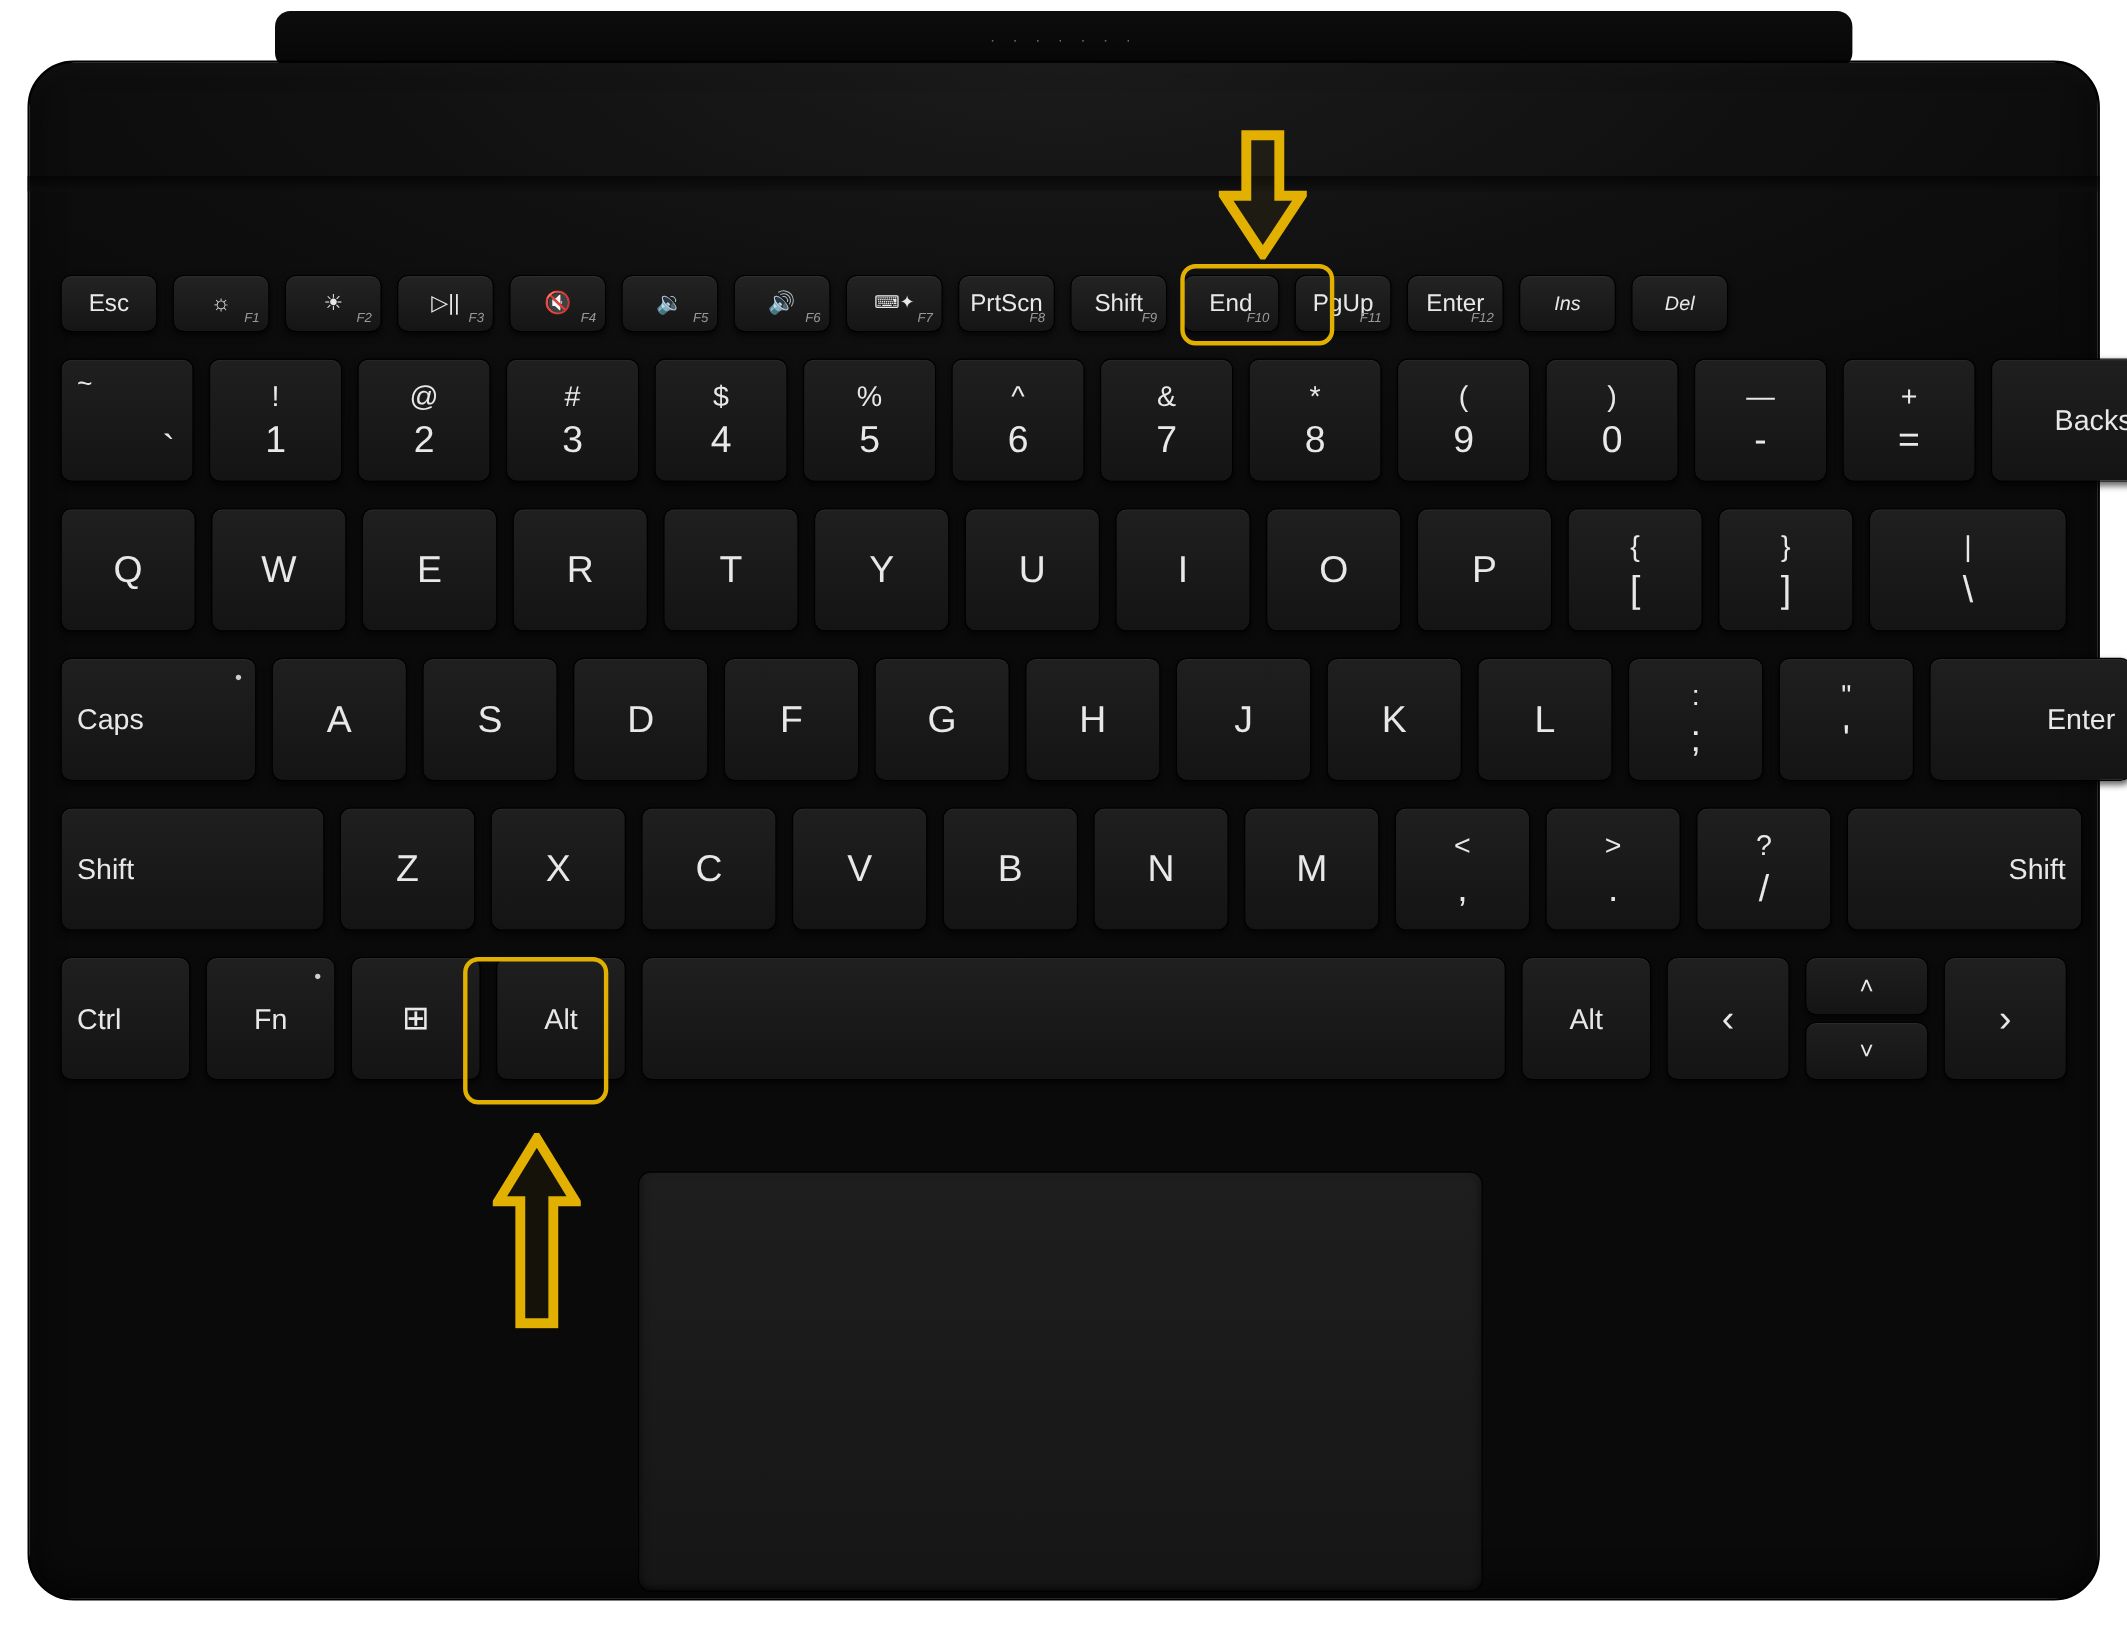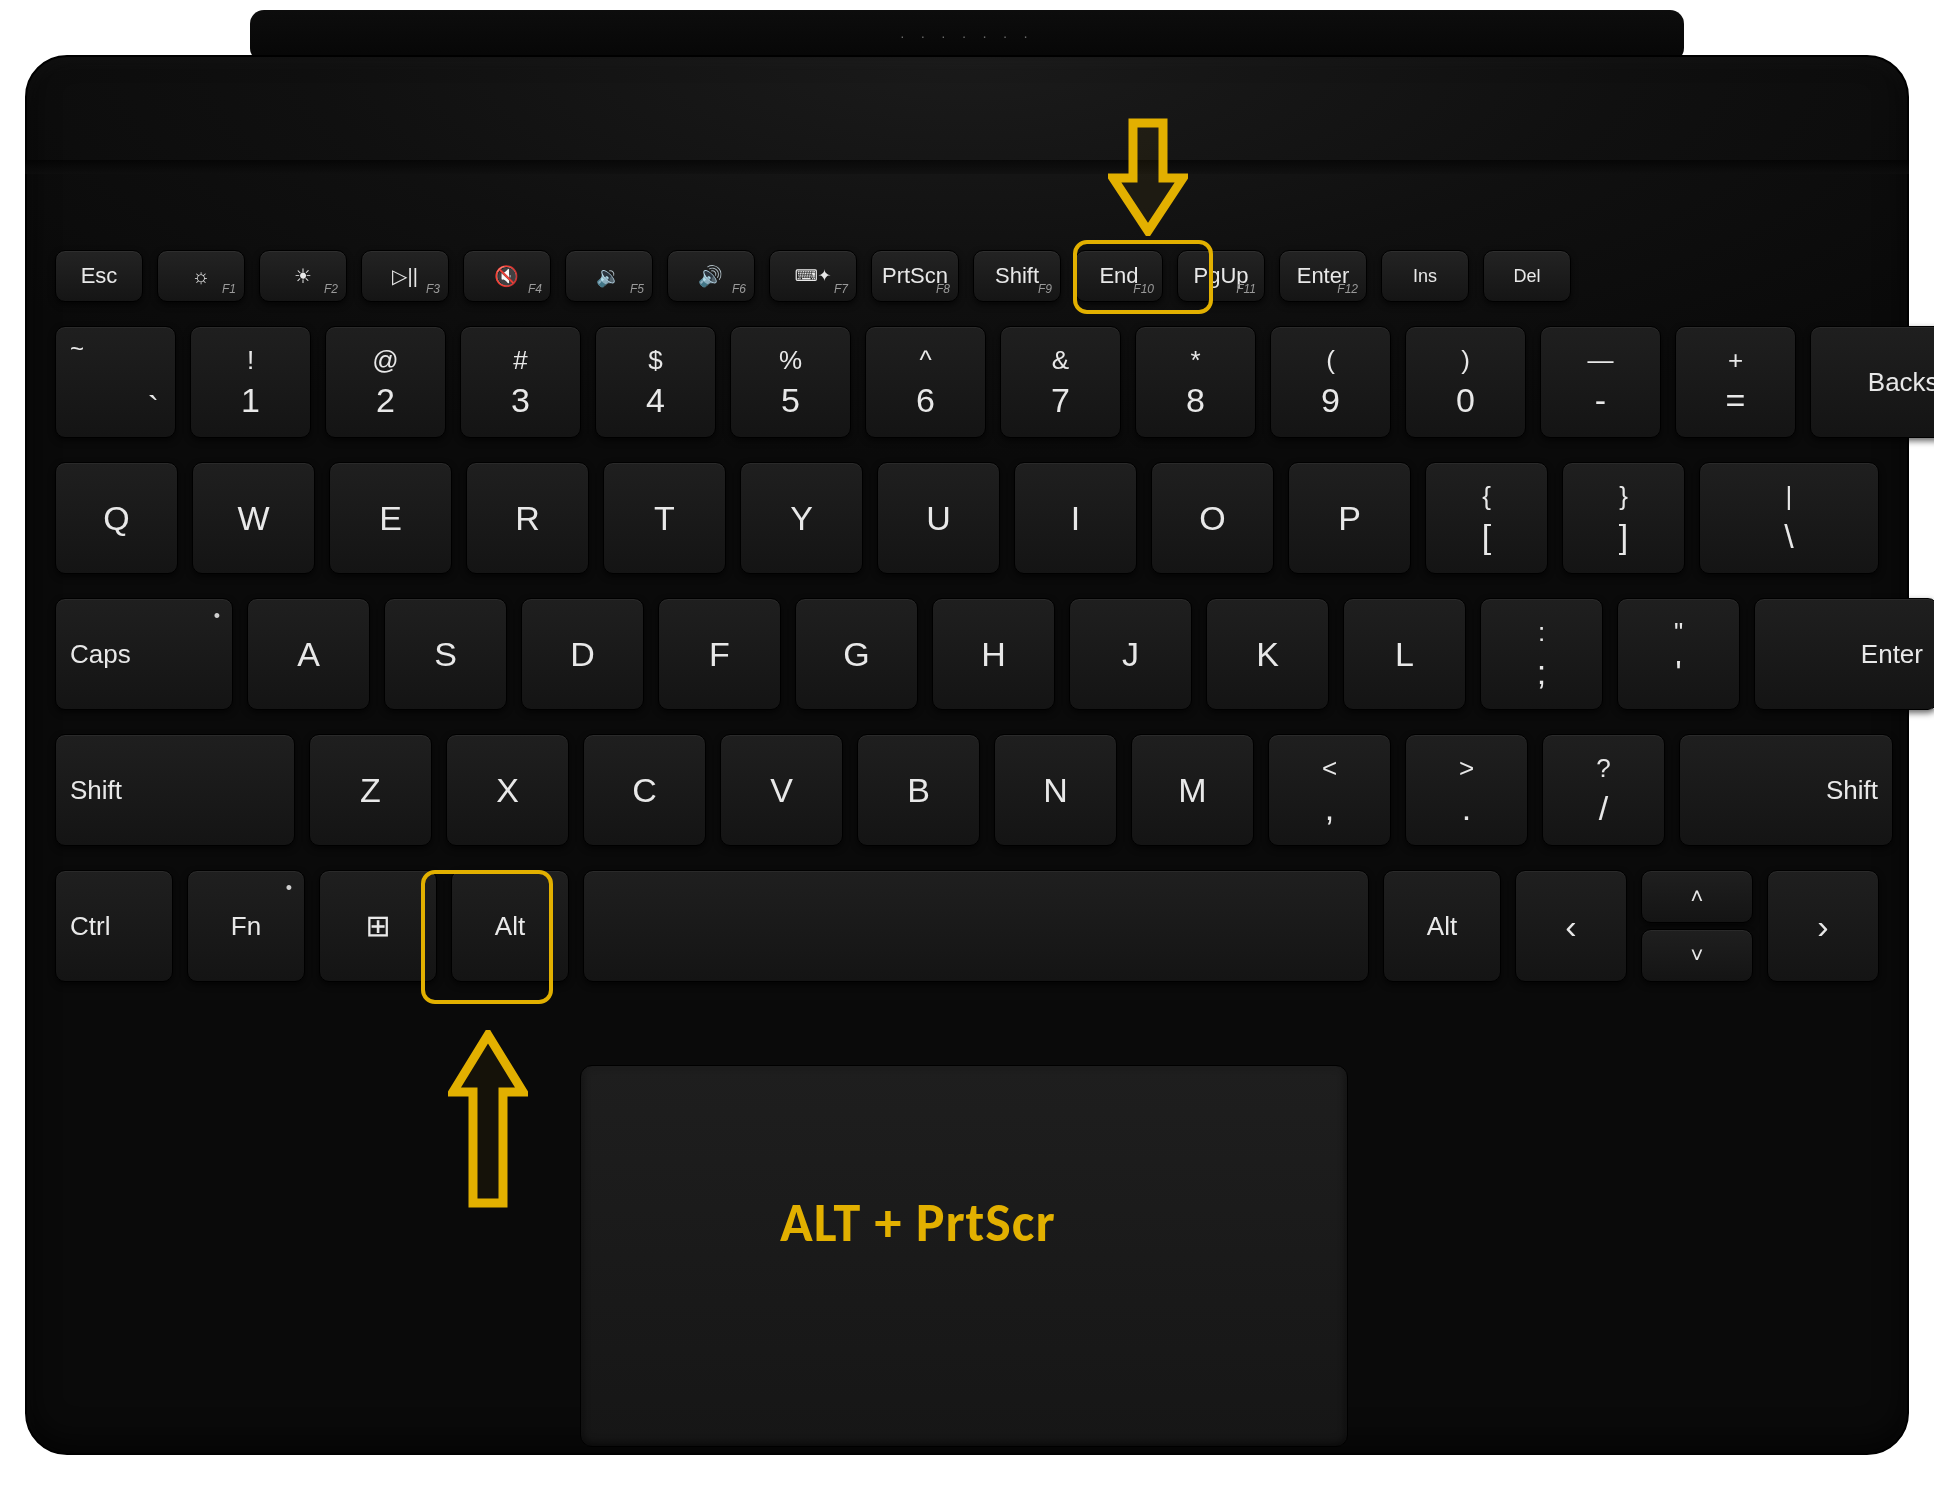--- a/index.html
+++ b/index.html
@@ -125,21 +125,21 @@
 
   
   .arrow-stack {
     display:flex; flex-direction:column; height:112px; min-width:112px; gap:6px;
   }
   .arrow-stack .key { height:53px; min-width:112px; font-size:22px; }
 
   
   .w-esc    { min-width: 92px; }
   .w-fn     { min-width: 119px; }
-  .w-small  { min-width: 60px; }
+  .w-small  { min-width: 60px; font-style: italic; }
   .w-bksp   { min-width: 200px; }
   .w-tab    { min-width: 150px; }
   .w-caps   { min-width: 178px; }
   .w-enter  { min-width: 184px; }
   .w-shift  { min-width: 240px; }
   .w-shift-r{ min-width: 214px; }
   .w-ctrl   { min-width: 118px; }
   .w-mod    { min-width: 118px; }
   .w-alt    { min-width: 118px; }
   .w-space  { flex: 1 1 auto; }
@@ -533,15 +533,14 @@
   <div class="highlight-box" style="left:421px; top:870px; width:132px; height:134px;"></div>
 
   <svg class="arrow-svg" style="left:1108px; top:118px; width:80px; height:118px;" viewBox="0 0 80 118">
     <path d="M25 5 H55 V60 H75 L40 113 L5 60 H25 Z" fill="none"></path>
   </svg>
 
   <svg class="arrow-svg" style="left:448px; top:1030px; width:80px; height:178px;" viewBox="0 0 80 178">
     <path d="M40 5 L75 62 H55 V173 H25 V62 H5 Z" fill="none"></path>
   </svg>
 
-  <div class="caption" style="left:780px; top:1190px;">ALT + PrtScr</div>
 
 </div>
 
 </body></html>

